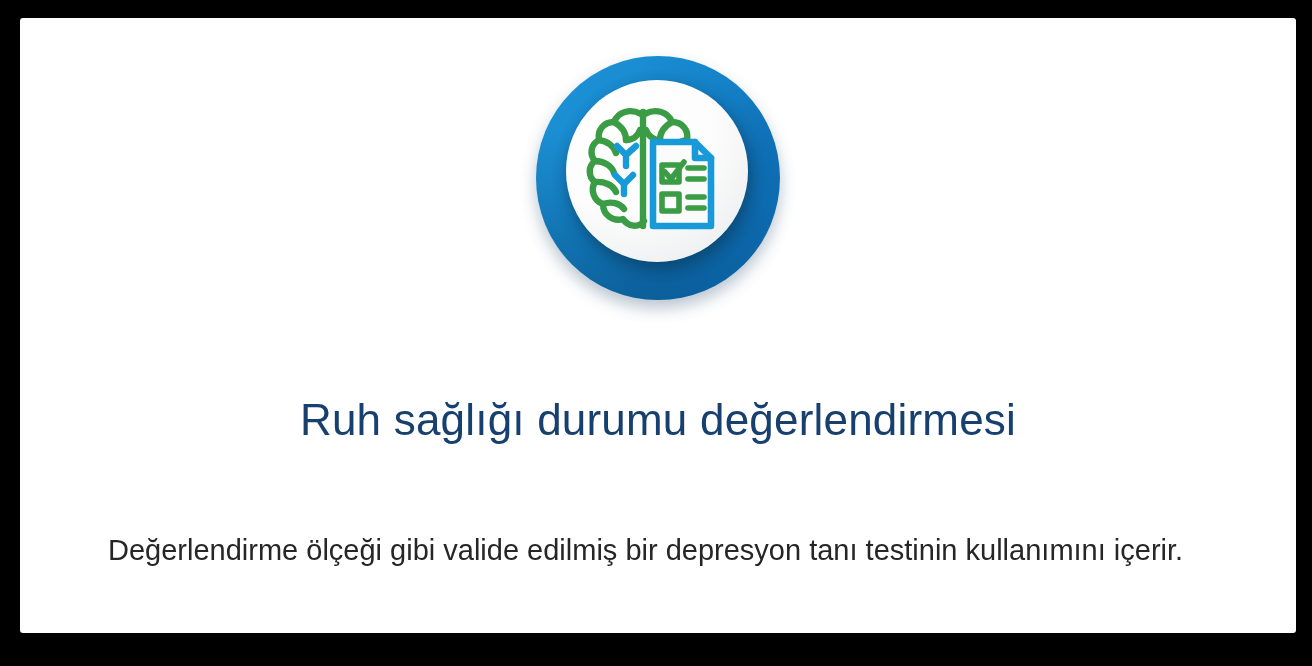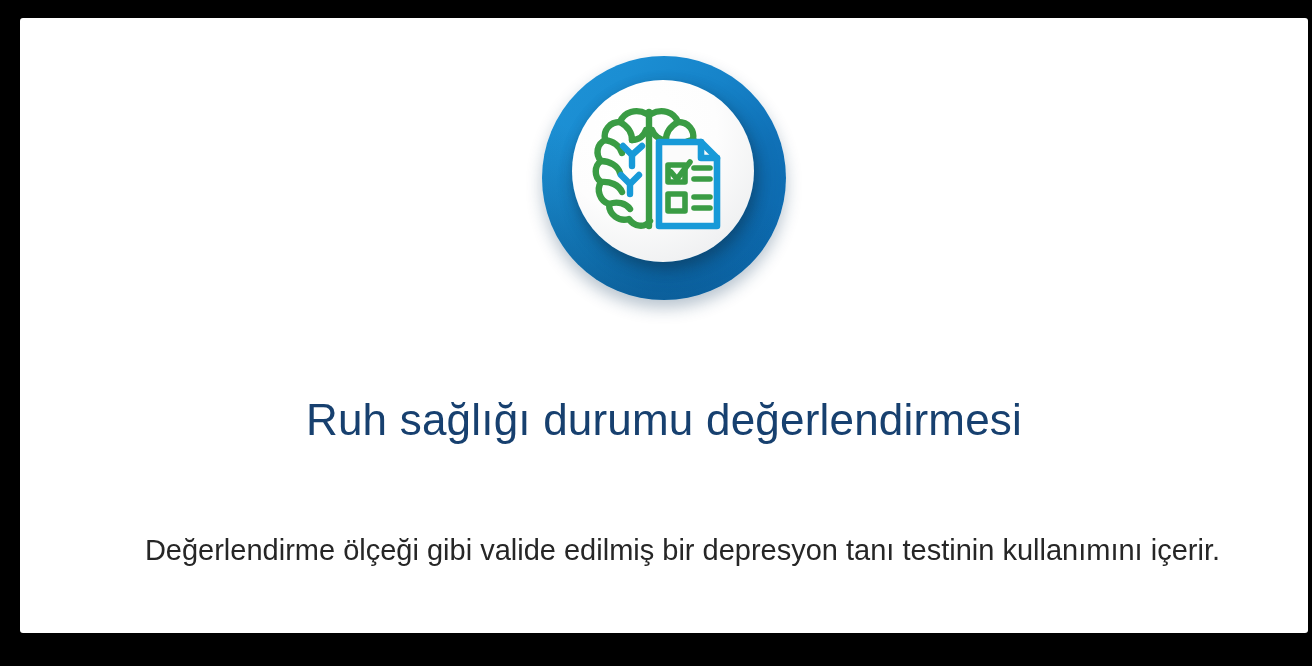--- a/index.html
+++ b/index.html
@@ -16,21 +16,21 @@
   }
 
   
   .slide-frame {
     position: relative;
     width: 1312px;
     height: 652px;
     box-sizing: border-box;
     background: #000000;
     border-radius: 14px;
-    padding: 18px 4px 19px 20px;
+    padding: 18px 16px 19px 20px;
   }
 
   
   .slide-card {
     position: relative;
     width: 100%;
     height: 100%;
     background: #ffffff;
     border-radius: 3px;
     overflow: hidden;
@@ -124,21 +124,21 @@
     letter-spacing: 0.2px;
     white-space: nowrap;
   }
 
   
   .bodycopy {
     position: absolute;
     left: 88px;
     right: 88px;
     top: 512px;
-    text-align: right;
+    text-align: left;
     color: #262626;
     font-size: 29px;
     line-height: 40px;
     font-weight: 400;
   }
 </style>
 </head>
 <body>
 
 <div class="slide-frame">

